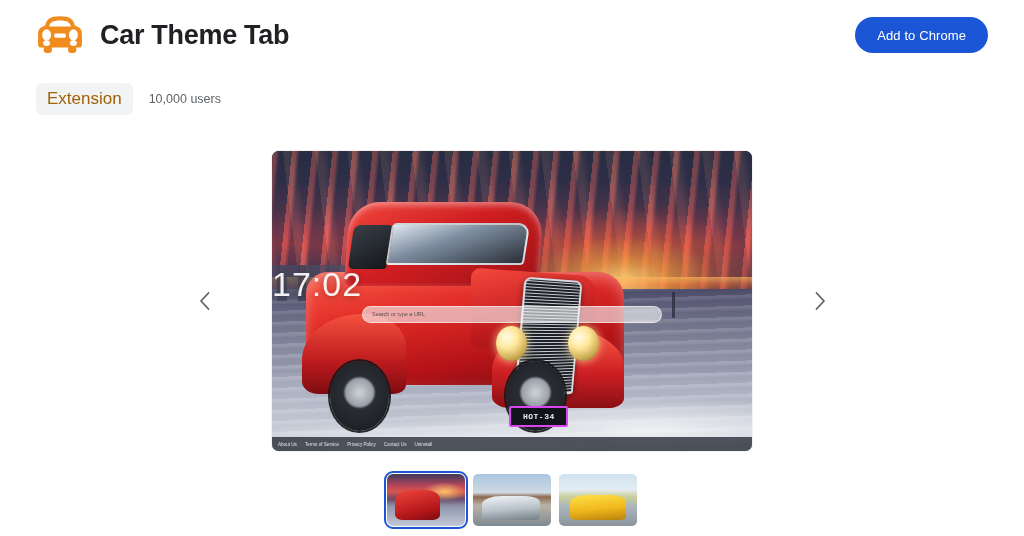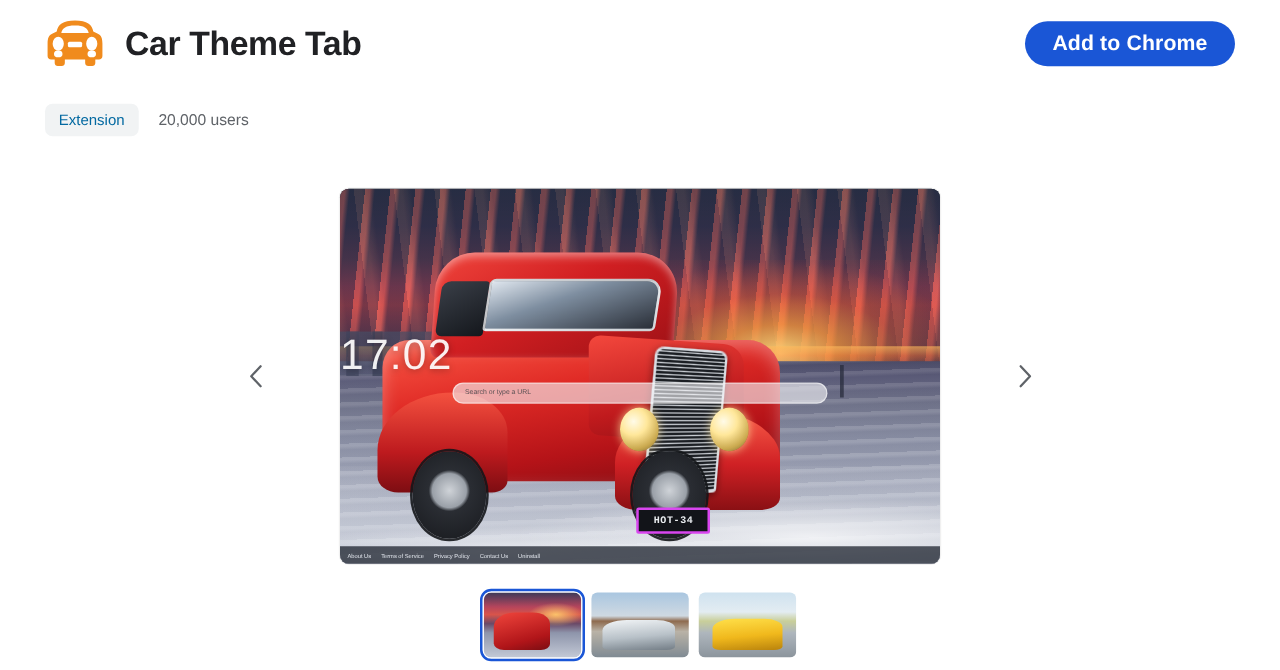--- a/index.html
+++ b/index.html
@@ -24,35 +24,35 @@
   .app-icon { width: 52px; height: 52px; display: block; flex: 0 0 auto; }
   .app-title {
     font-size: 27px; font-weight: bold; color: #202124;
     letter-spacing: -0.3px; white-space: nowrap;
   }
   .header-spacer { flex: 1 1 auto; }
   .cta-button {
     background: #1a56d6; color: #ffffff;
     border: none; border-radius: 20px;
     height: 36px; padding: 0 22px;
-    font-size: 17px; font-weight: bold;
+    font-size: 13px; font-weight: normal;
     font-family: "Liberation Sans", sans-serif;
     cursor: pointer; white-space: nowrap;
     letter-spacing: 0.1px;
   }
 
   
   .meta-row {
     position: absolute; top: 83px; left: 36px;
     display: flex; align-items: center; gap: 8px;
   }
   .chip {
-    background: #f1f3f4; color: #0369a1;
+    background: #f1f3f4; color: #a16207;
     border-radius: 6px; padding: 6px 11px;
-    font-size: 12px; white-space: nowrap; cursor: pointer;
+    font-size: 17px; white-space: nowrap; cursor: pointer;
   }
   .meta-users {
     color: #5f6368; font-size: 12.5px;
     margin-left: 8px; white-space: nowrap;
   }
 
   
   .carousel {
     position: absolute; top: 151px; left: 0;
     width: 1024px; height: 300px;
@@ -380,21 +380,21 @@
         </svg>
       </span>
       <span class="app-title">Car Theme Tab</span>
     </div>
     <div class="header-spacer"></div>
     <button class="cta-button">Add to Chrome</button>
   </div>
 
   <div class="meta-row">
     <span class="chip">Extension</span>
-    <span class="meta-users">20,000 users</span>
+    <span class="meta-users">10,000 users</span>
   </div>
 
   <div class="carousel">
 
     <div class="arrow left">
       <svg width="13" height="20" viewBox="0 0 13 20" aria-hidden="true">
         <path d="M10.5 2 L3 10 L10.5 18" fill="none" stroke="#5f6368" stroke-width="1.8" stroke-linecap="round" stroke-linejoin="round"></path>
       </svg>
     </div>
 

